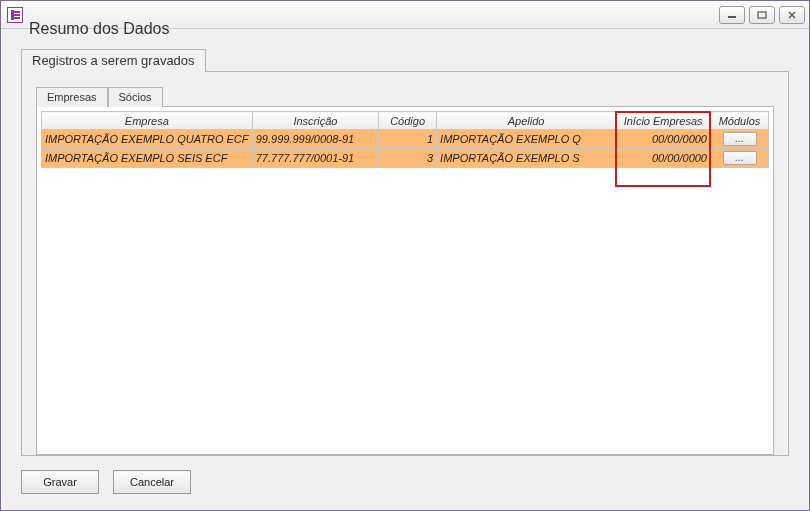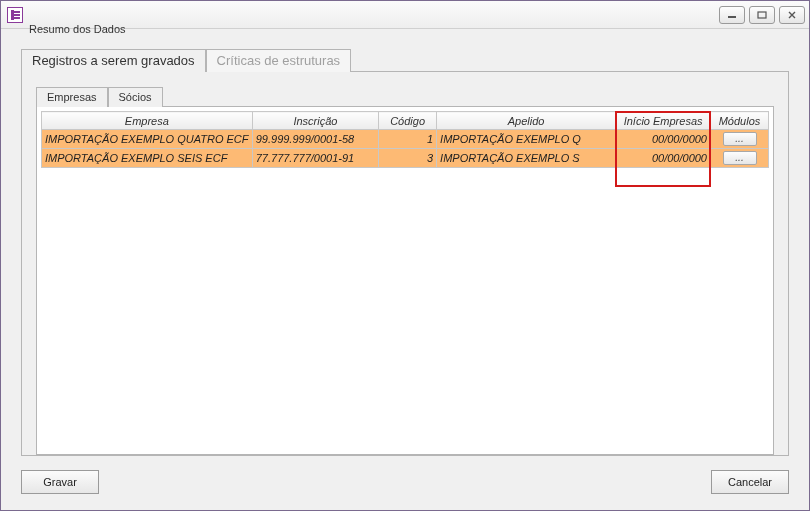--- a/index.html
+++ b/index.html
@@ -34,21 +34,21 @@
     content:"";
     position:absolute; left:3px; top:2px; bottom:2px; width:3px;
     background:#8a3a9a;
   }
   .titlebar .app-icon::after {
     content:"";
     position:absolute; right:2px; top:3px; width:6px; height:2px;
     background:#8a3a9a;
     box-shadow: 0 3px 0 #8a3a9a, 0 6px 0 #8a3a9a;
   }
-  .titlebar .title { color:#333; font-size:11px;margin-top:28px; }
+  .titlebar .title { color:#333; font-size:16px;margin-top:28px; }
   .titlebar .spacer { flex:1; }
   .titlebtn {
     width: 26px; height: 18px;
     margin-left: 4px;
     border: 1px solid #9a9a9a;
     border-radius: 3px;
     background: linear-gradient(#fefefe,#e6e6e6);
     display:flex; align-items:center; justify-content:center;
     cursor: default;
   }
@@ -141,21 +141,21 @@
     width: 34px; height:14px;
     border:1px solid #a8a8a8;
     background:linear-gradient(#fdfdfd,#e6e6e6);
     color:#444;
     font-size:10px; line-height:12px;
     text-align:center;
     border-radius:2px;
   }
   
   .footer {
-    display:flex; justify-content:space-between; 
+    display:flex; justify-content:flex-start; gap:14px;
     padding-top:14px;
   }
   .btn {
     min-width:78px; height:24px;
     border:1px solid #9a9a9a;
     background:linear-gradient(#fbfbfb,#e7e7e7);
     color:#222;
     font-size:11px;
     text-align:center;
     padding:0 12px;
@@ -186,21 +186,20 @@
       <svg width="10" height="8" viewBox="0 0 10 8">
           <path d="M2 1 L8 7 M8 1 L2 7" stroke="#555" stroke-width="1.4"></path>
         </svg>
     </div>
   </div>
 
   <div class="body">
 
     <div class="tabstrip">
       <div class="tab active">Registros a serem gravados</div>
-      <div class="tab inactive">Críticas de estruturas</div>
     </div>
 
     <div class="tabpanel">
 
       <div class="innerstrip">
         <div class="innertab active">Empresas</div>
         <div class="innertab">Sócios</div>
       </div>
 
       <div class="innerpanel">
@@ -220,21 +219,21 @@
                 <th>Inscrição</th>
                 <th>Código</th>
                 <th>Apelido</th>
                 <th class="col-inicio-hdr">Início Empresas</th>
                 <th>Módulos</th>
               </tr>
             </thead>
             <tbody>
               <tr>
                 <td>IMPORTAÇÃO EXEMPLO QUATRO ECF</td>
-                <td>99.999.999/0001-58</td>
+                <td>99.999.999/0008-91</td>
                 <td style="text-align:right">1</td>
                 <td>IMPORTAÇÃO EXEMPLO Q</td>
                 <td class="col-inicio-cell">00/00/0000</td>
                 <td style="text-align:center"><span class="modbtn">...</span></td>
               </tr>
               <tr>
                 <td>IMPORTAÇÃO EXEMPLO SEIS ECF</td>
                 <td>77.777.777/0001-91</td>
                 <td style="text-align:right">3</td>
                 <td>IMPORTAÇÃO EXEMPLO S</td>

